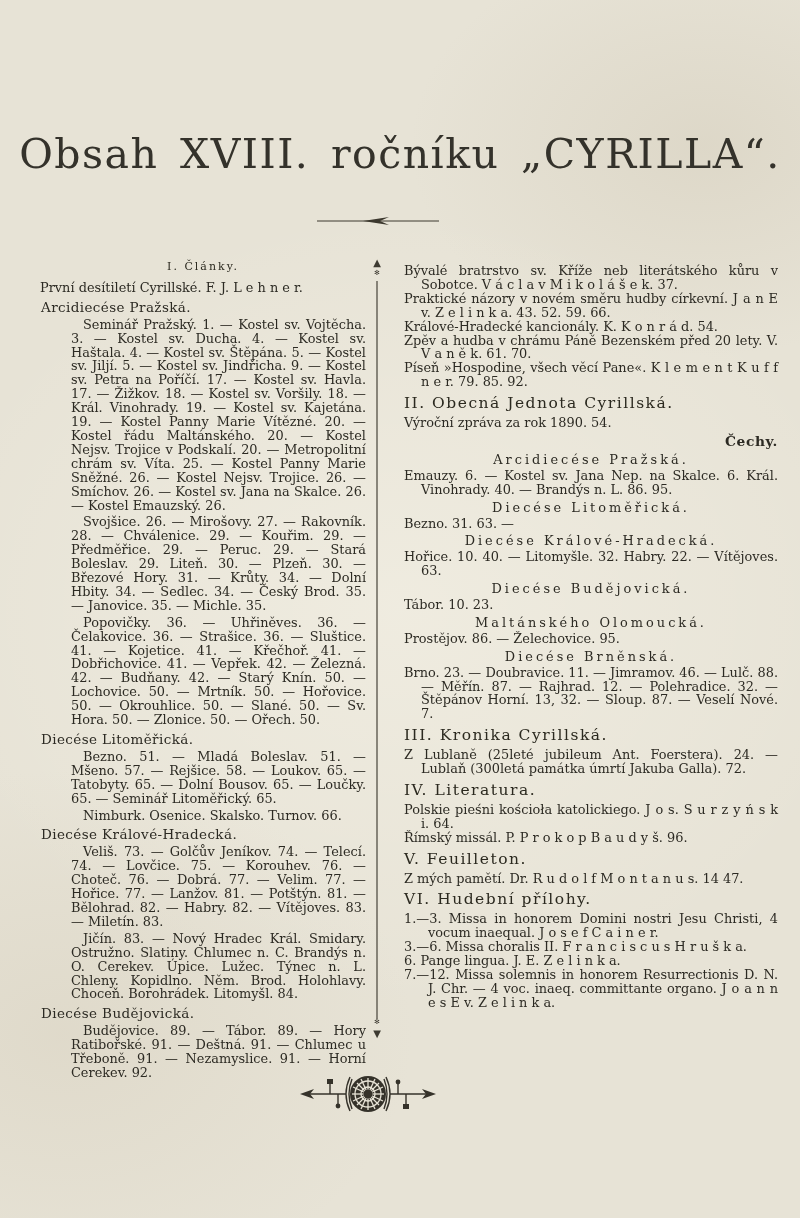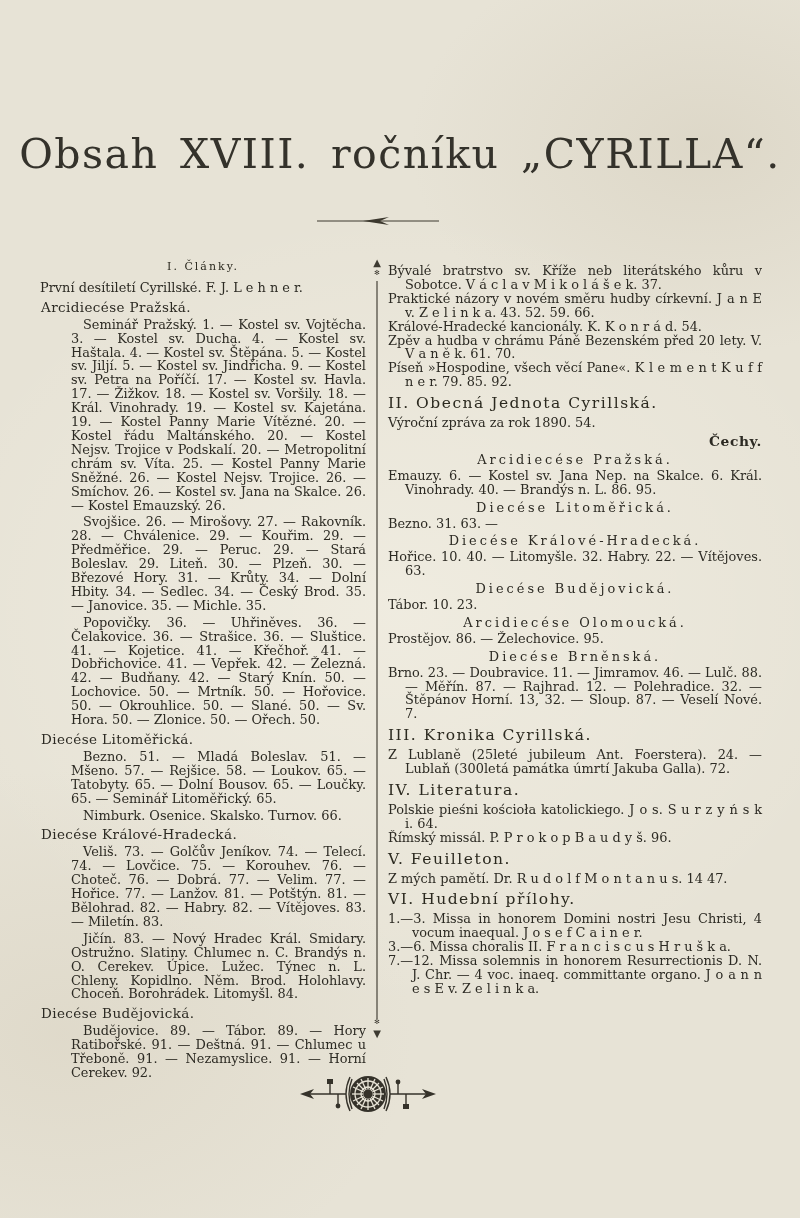--- a/index.html
+++ b/index.html
@@ -21,21 +21,21 @@
     font-size:41px;font-weight:normal;letter-spacing:1.5px;word-spacing:7px;
     color:#34322b;
   }
   .title-rule{position:absolute;top:204px;left:317px;width:122px;height:12px;}
   .columns{position:absolute;top:252px;left:40px;width:724px;}
   .col-left{
     position:absolute;left:0;top:0;width:326px;
     font-size:12.9px;line-height:13.9px;text-align:justify;
   }
   .col-right{
-    position:absolute;left:348px;top:4px;width:374px;
+    position:absolute;left:364px;top:4px;width:374px;
     font-size:12.9px;line-height:13.9px;text-align:justify;
   }
   .rule{position:absolute;left:330px;top:0;width:14px;height:802px;}
   .rule-line{position:absolute;left:6px;top:21px;height:738px;width:1.6px;background:#44403697;}
   .rule-glyph{position:absolute;left:0;width:14px;text-align:center;color:#3d3a31;}
   .g-top-arrow{top:-3px;font-size:10px;}
   .g-top-floret{top:9px;font-size:7px;}
   .g-bot-floret{top:758px;font-size:7px;}
   .g-bot-arrow{top:768px;font-size:10px;}
   
@@ -109,38 +109,39 @@
       <p class="h-bold">Čechy.</p>
       <p class="h-spaced">Arcidiecése Pražská.</p>
       <p class="entry">Emauzy. 6. — Kostel sv. Jana Nep. na Skalce. 6. Král. Vinohrady. 40. — Brandýs n. L. 86. 95.</p>
       <p class="h-spaced">Diecése Litoměřická.</p>
       <p class="entry">Bezno. 31. 63. —</p>
       <p class="h-spaced">Diecése Králové-Hradecká.</p>
       <p class="entry">Hořice. 10. 40. — Litomyšle. 32. Habry. 22. — Vítějoves. 63.</p>
       <p class="h-spaced">Diecése Budějovická.</p>
       <p class="entry">Tábor. 10. 23.</p>
 
-      <p class="h-spaced">Arcidiecése Olomoucká.</p>
+      <p class="h-spaced">Maltánského Olomoucká.</p>
       <p class="entry">Prostějov. 86. — Želechovice. 95.</p>
       <p class="h-spaced">Diecése Brněnská.</p>
       <p class="entry">Brno. 23. — Doubravice. 11. — Jimramov. 46. — Lulč. 88. — Měřín. 87. — Rajhrad. 12. — Polehradice. 32. — Štěpánov Horní. 13, 32. — Sloup. 87. — Veselí Nové. 7.</p>
 
       <h2 class="h-roman">III. Kronika Cyrillská.</h2>
       <p class="entry">Z Lublaně (25leté jubileum Ant. Foerstera). 24. — Lublaň (300letá památka úmrtí Jakuba Galla). 72.</p>
 
       <h2 class="h-roman">IV. Literatura.</h2>
       <p class="entry">Polskie pieśni kościoła katolickiego. J o s. S u r z y ń s k i. 64.</p>
       <p class="entry">Římský missál. P. P r o k o p B a u d y š. 96.</p>
 
       <h2 class="h-roman">V. Feuilleton.</h2>
       <p class="entry">Z mých pamětí. Dr. R u d o l f M o n t a n u s. 14 47.</p>
 
       <h2 class="h-roman">VI. Hudební přílohy.</h2>
       <p class="music">1.—3. Missa in honorem Domini nostri Jesu Christi, 4 vocum inaequal. J o s e f C a i n e r.</p>
       <p class="music">3.—6. Missa choralis II. F r a n c i s c u s H r u š k a.</p>
+      <p class="music">6. Pange lingua. J. E. Z e l i n k a.</p>
       <p class="music">7.—12. Missa solemnis in honorem Resurrectionis D. N. J. Chr. — 4 voc. inaeq. committante organo. J o a n n e s E v. Z e l i n k a.</p>
     </div>
   </div>
 
   <div class="tailpiece">
     <svg width="136" height="48" viewBox="0 0 136 48">
       <g stroke="#35322a" fill="none" stroke-width="1.4">
         <line x1="6" y1="24" x2="46" y2="24"></line>
         <line x1="90" y1="24" x2="130" y2="24"></line>
         <line x1="30" y1="13" x2="30" y2="24"></line>

